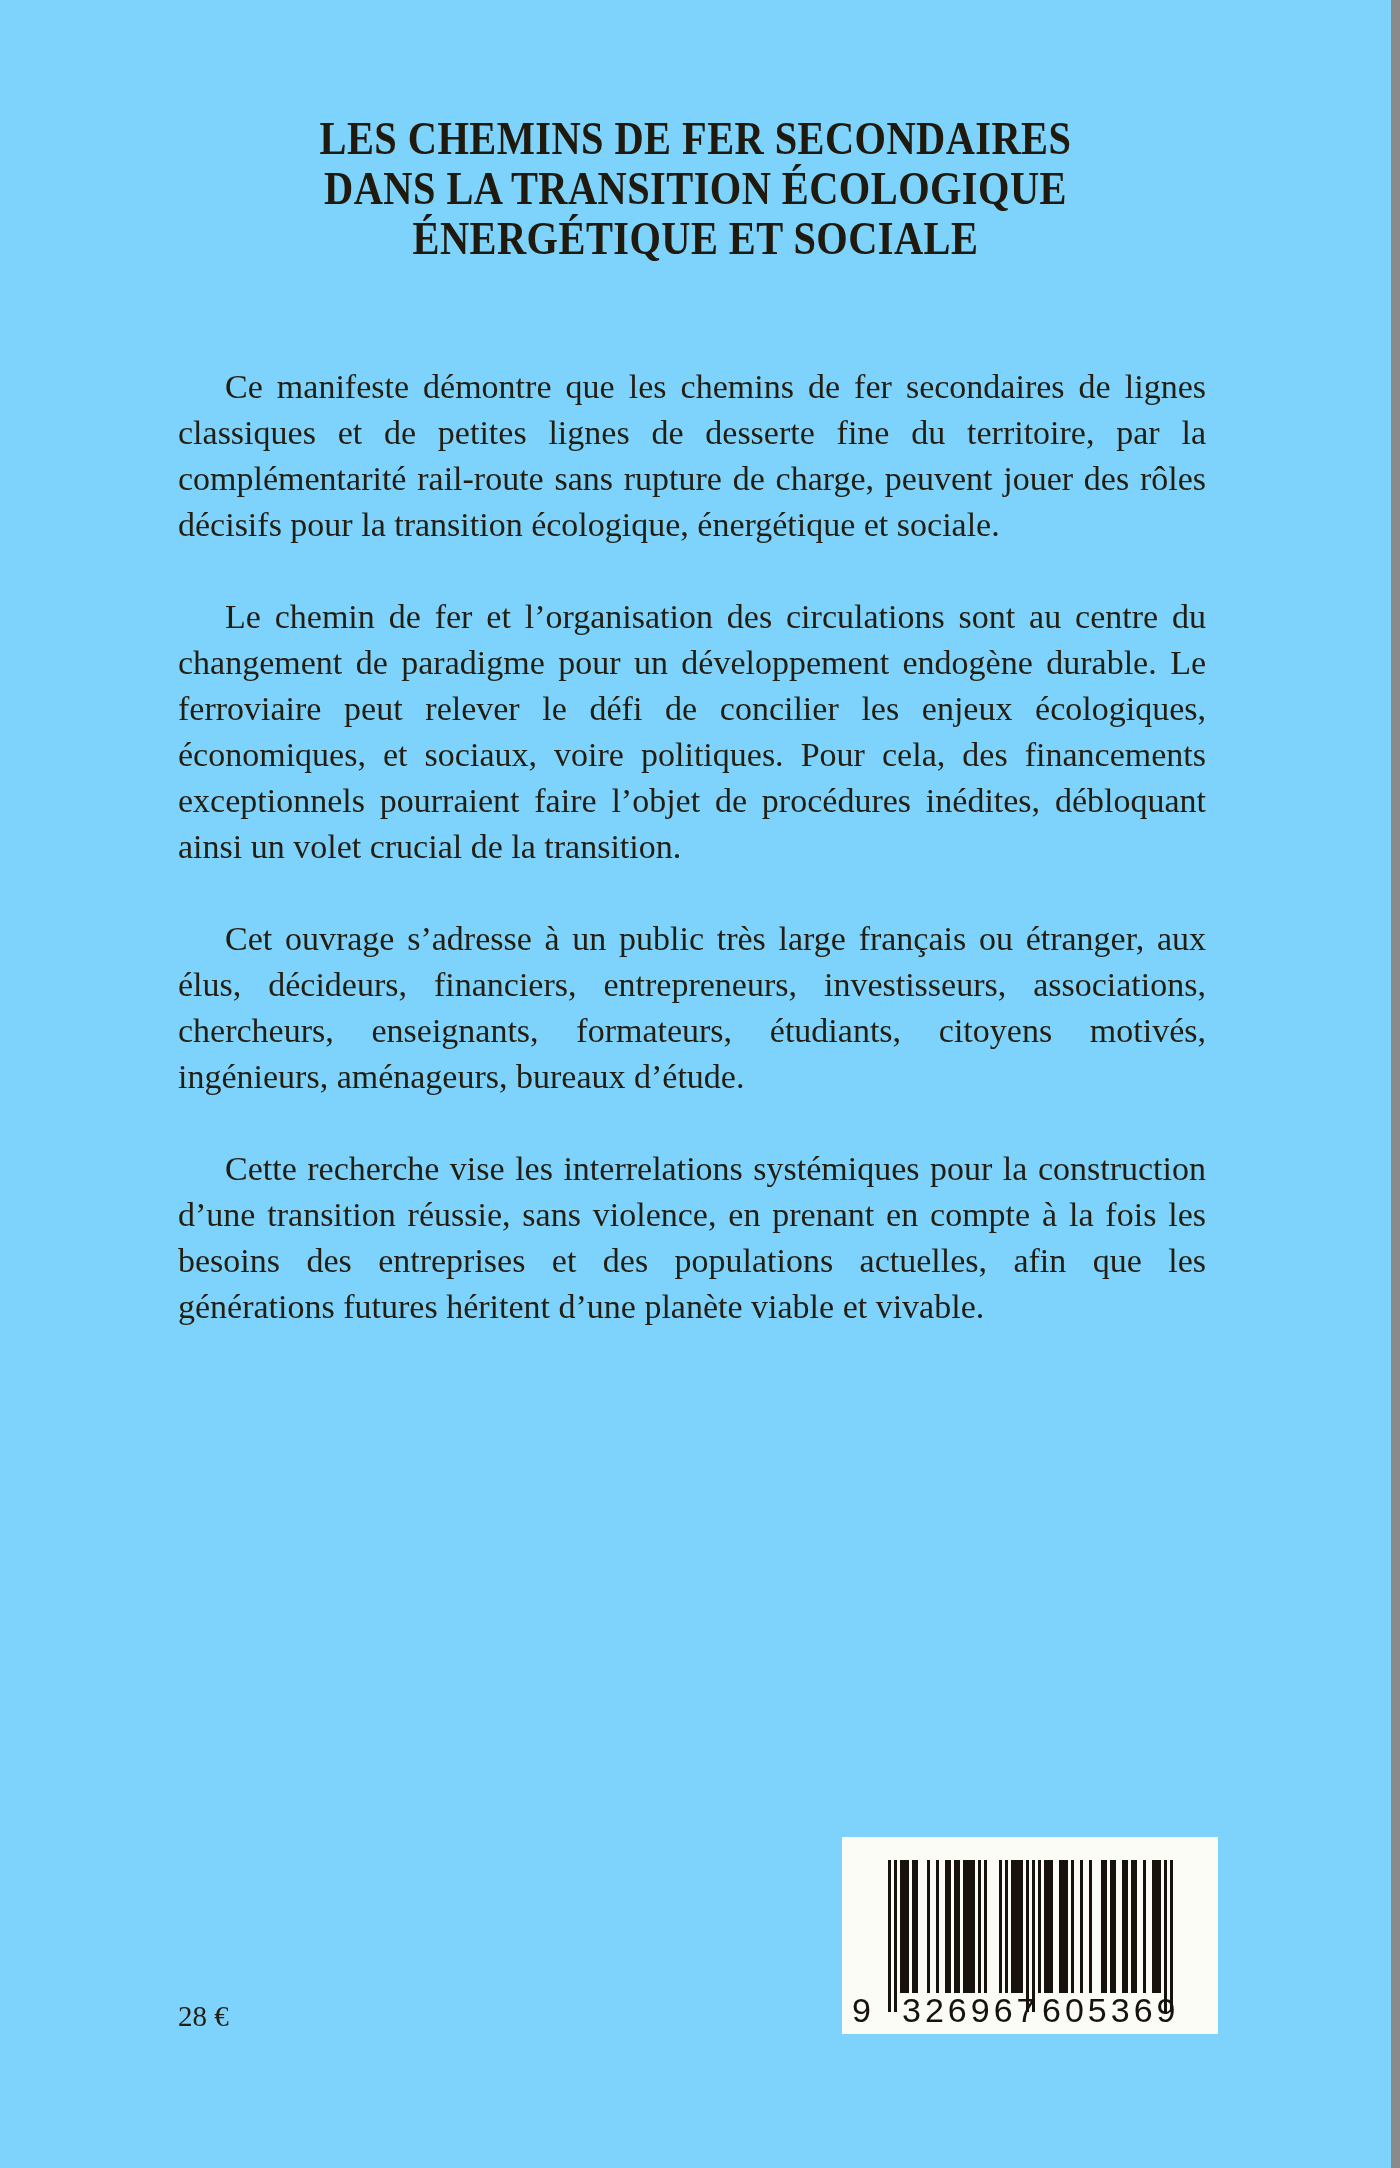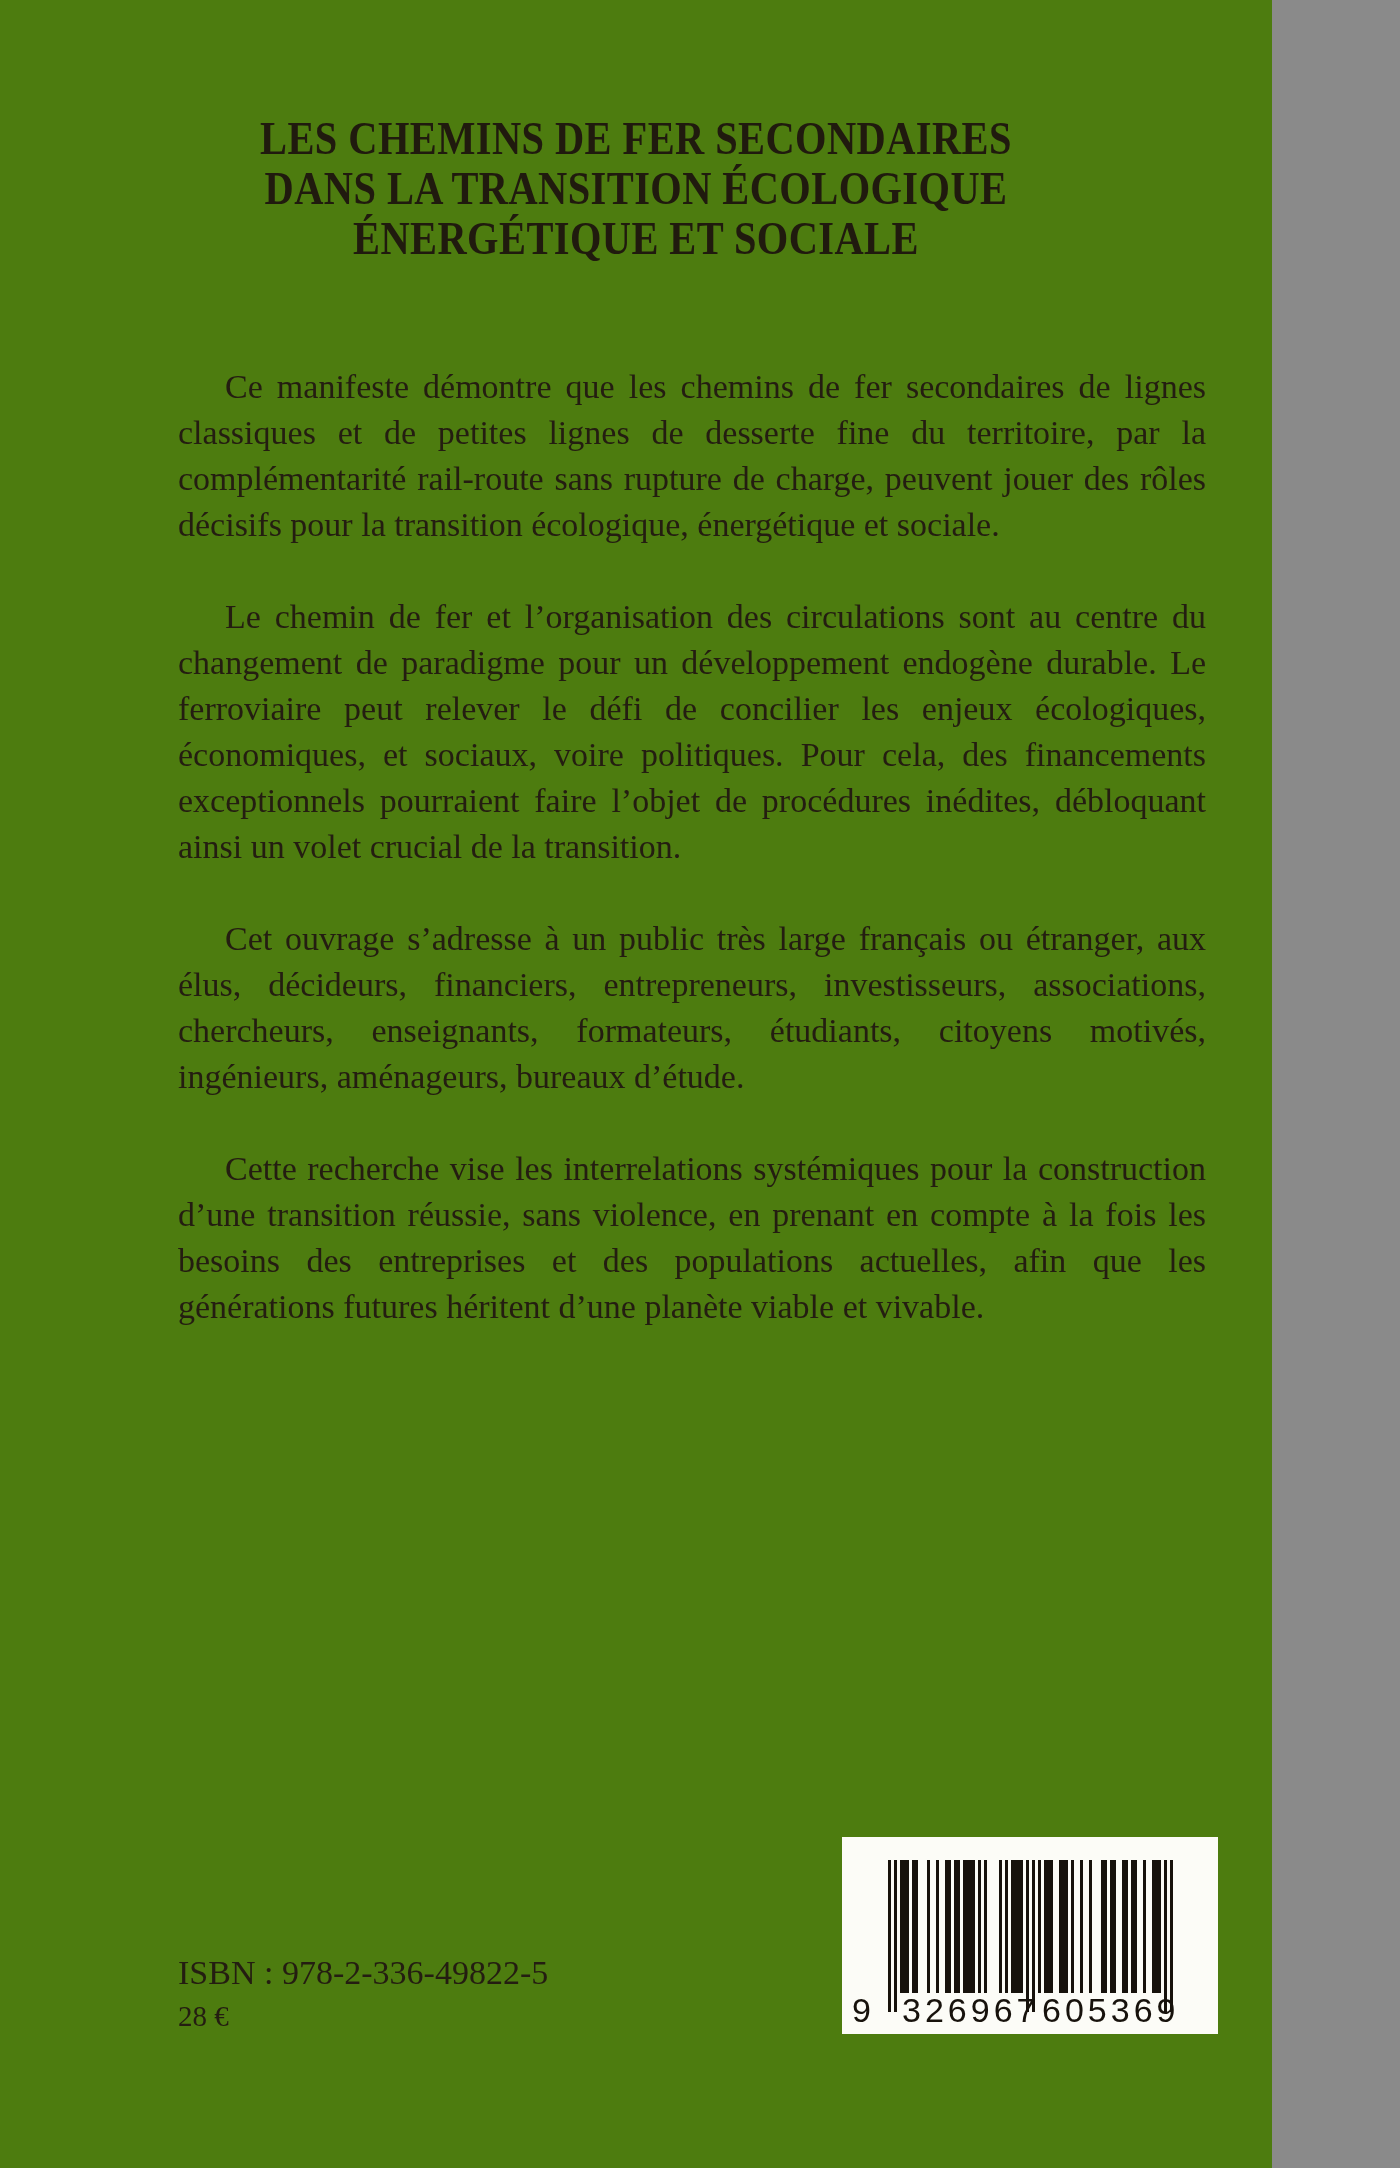--- a/index.html
+++ b/index.html
@@ -3,22 +3,22 @@
 <meta charset="utf-8">
 <style>
   html,body{margin:0;padding:0;}
   body{
     width:1400px;height:2168px;
     background:#8a8a8a;
     font-family:"Liberation Serif", serif;
   }
   .cover{
     position:relative;
-    width:1272px;height:2168px;
-    background:#4d7c0f;
+    width:1391px;height:2168px;
+    background:#7dd3fc;
     color:#1f1a10;
     overflow:hidden;
   }
   .title{
     position:absolute;
     top:113px;left:0;right:0;
     text-align:center;
     font-weight:bold;
     font-size:47px;
     line-height:50px;
@@ -118,21 +118,20 @@
   </div>
 
   <div class="body-text">
     <p>Ce manifeste démontre que les chemins de fer secondaires de lignes classiques et de petites lignes de desserte fine du territoire, par la complémentarité rail-route sans rupture de charge, peuvent jouer des rôles décisifs pour la transition écologique, énergétique et sociale.</p>
     <p>Le chemin de fer et l’organisation des circulations sont au centre du changement de paradigme pour un développement endogène durable. Le ferroviaire peut relever le défi de concilier les enjeux écologiques, économiques, et sociaux, voire politiques. Pour cela, des financements exceptionnels pourraient faire l’objet de procédures inédites, débloquant ainsi un volet crucial de la transition.</p>
     <p>Cet ouvrage s’adresse à un public très large français ou étranger, aux élus, décideurs, financiers, entrepreneurs, investisseurs, associations, chercheurs, enseignants, formateurs, étudiants, citoyens motivés, ingénieurs, aménageurs, bureaux d’étude.</p>
     <p>Cette recherche vise les interrelations systémiques pour la construction d’une transition réussie, sans violence, en prenant en compte à la fois les besoins des entreprises et des populations actuelles, afin que les générations futures héritent d’une planète viable et vivable.</p>
   </div>
 
 
-  <div class="isbn">ISBN : 978-2-336-49822-5</div>
   <div class="price">28 €</div>
 
   <div class="barcode-box">
     <div class="bars" id="bars">
         <div class="bar tall" style="left: 0px;"></div>
         <div class="bar tall" style="left: 6px;"></div>
         <div class="bar" style="left: 12px;"></div>
         <div class="bar" style="left: 15px;"></div>
         <div class="bar" style="left: 18px;"></div>
         <div class="bar" style="left: 24px;"></div>

